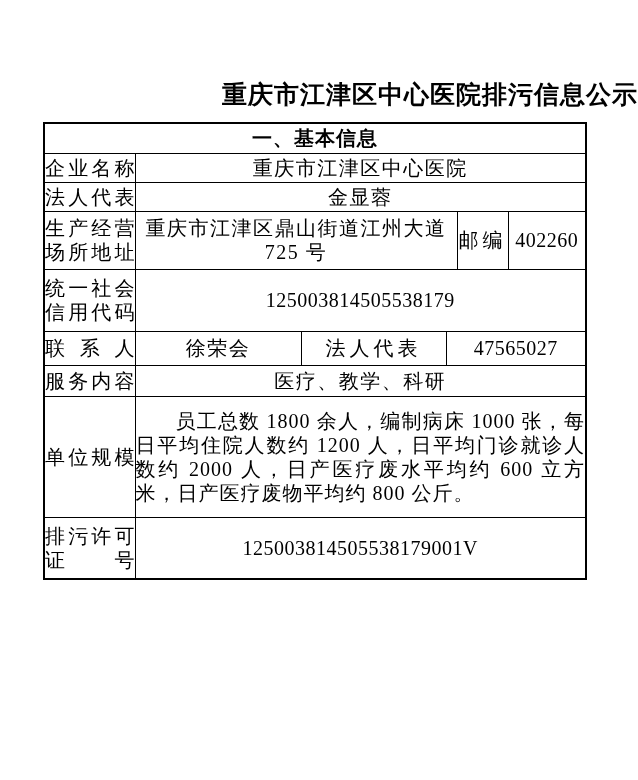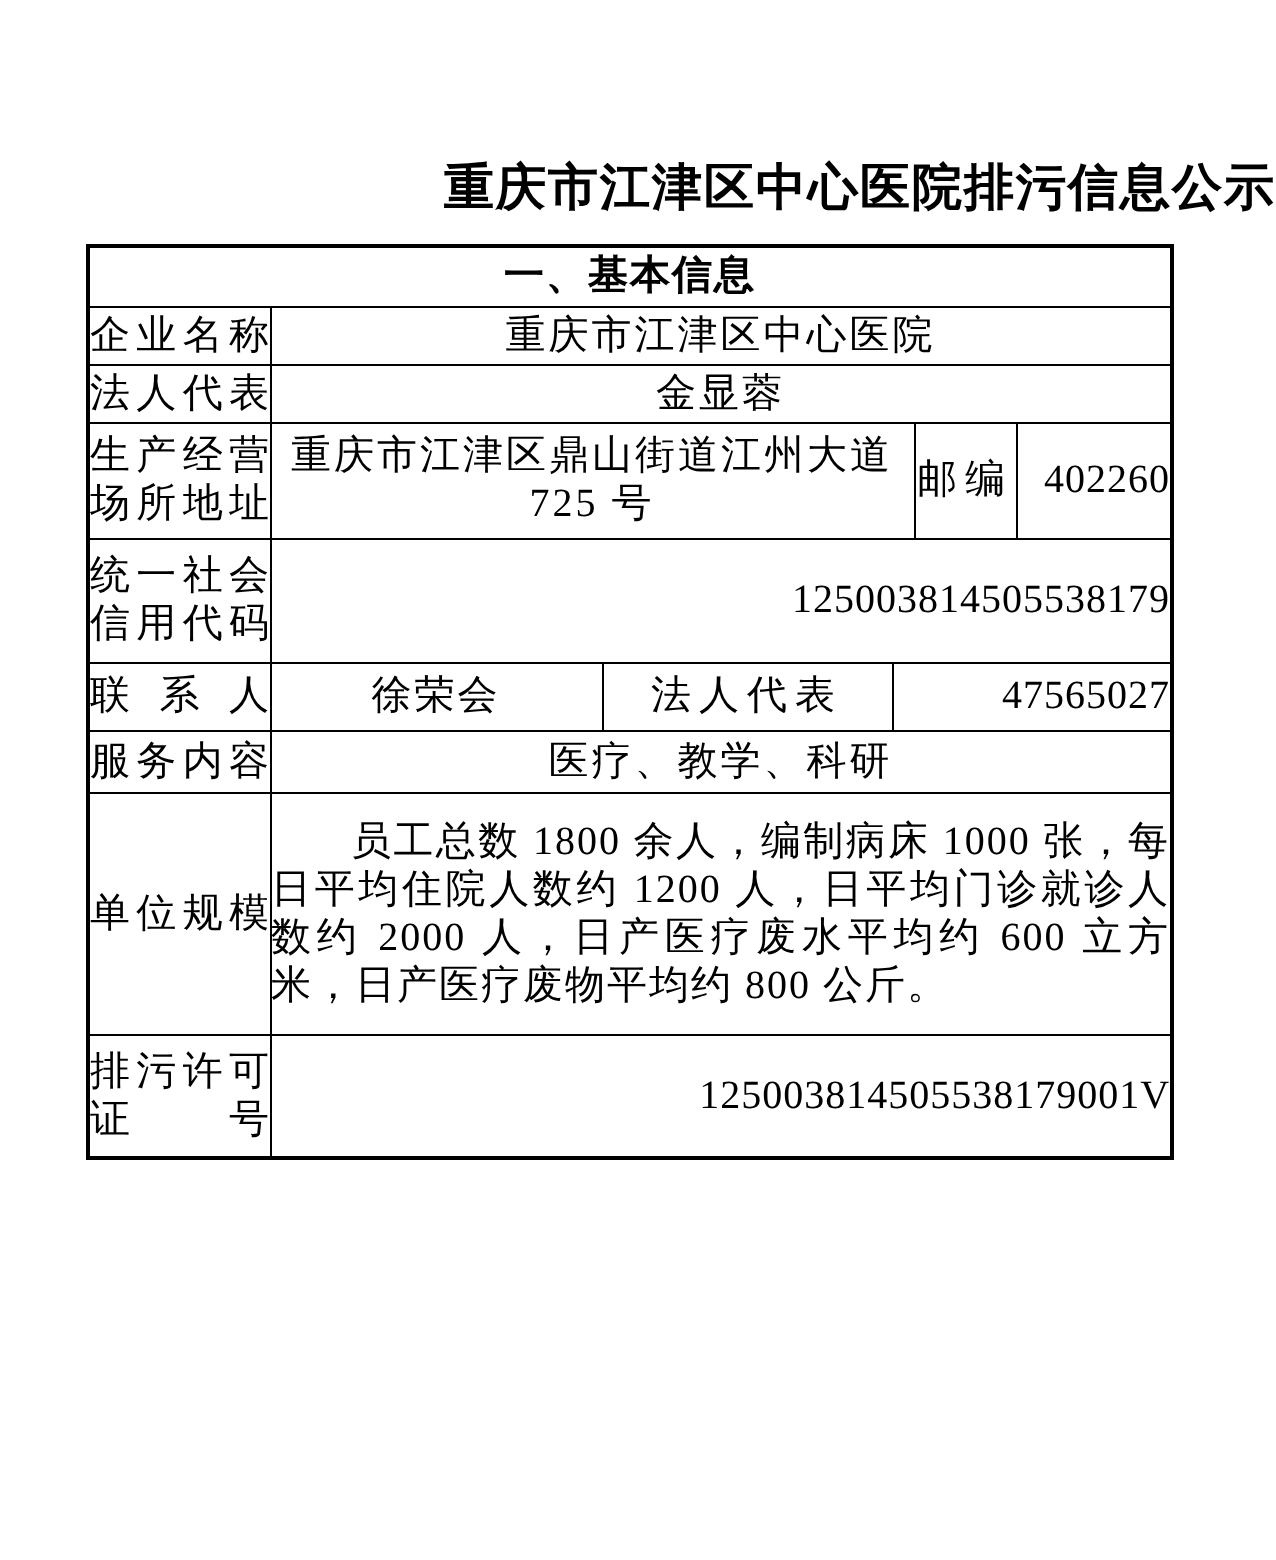--- a/index.html
+++ b/index.html
@@ -63,21 +63,21 @@
   td.mid-lbl {
     text-align: center;
     letter-spacing: 4px;
     margin-top: 45px;
   }
   td.val {
     text-align: center;
     letter-spacing: 1.5px;
   }
   td.num {
-    text-align: right;
+    text-align: center;
     letter-spacing: 0.5px;
   }
   td.para {
     text-align: justify;
     padding: 4px 9px;
     text-indent: 2em;
     line-height: 29px;
     letter-spacing: 1px;
     vertical-align: middle;
   }

